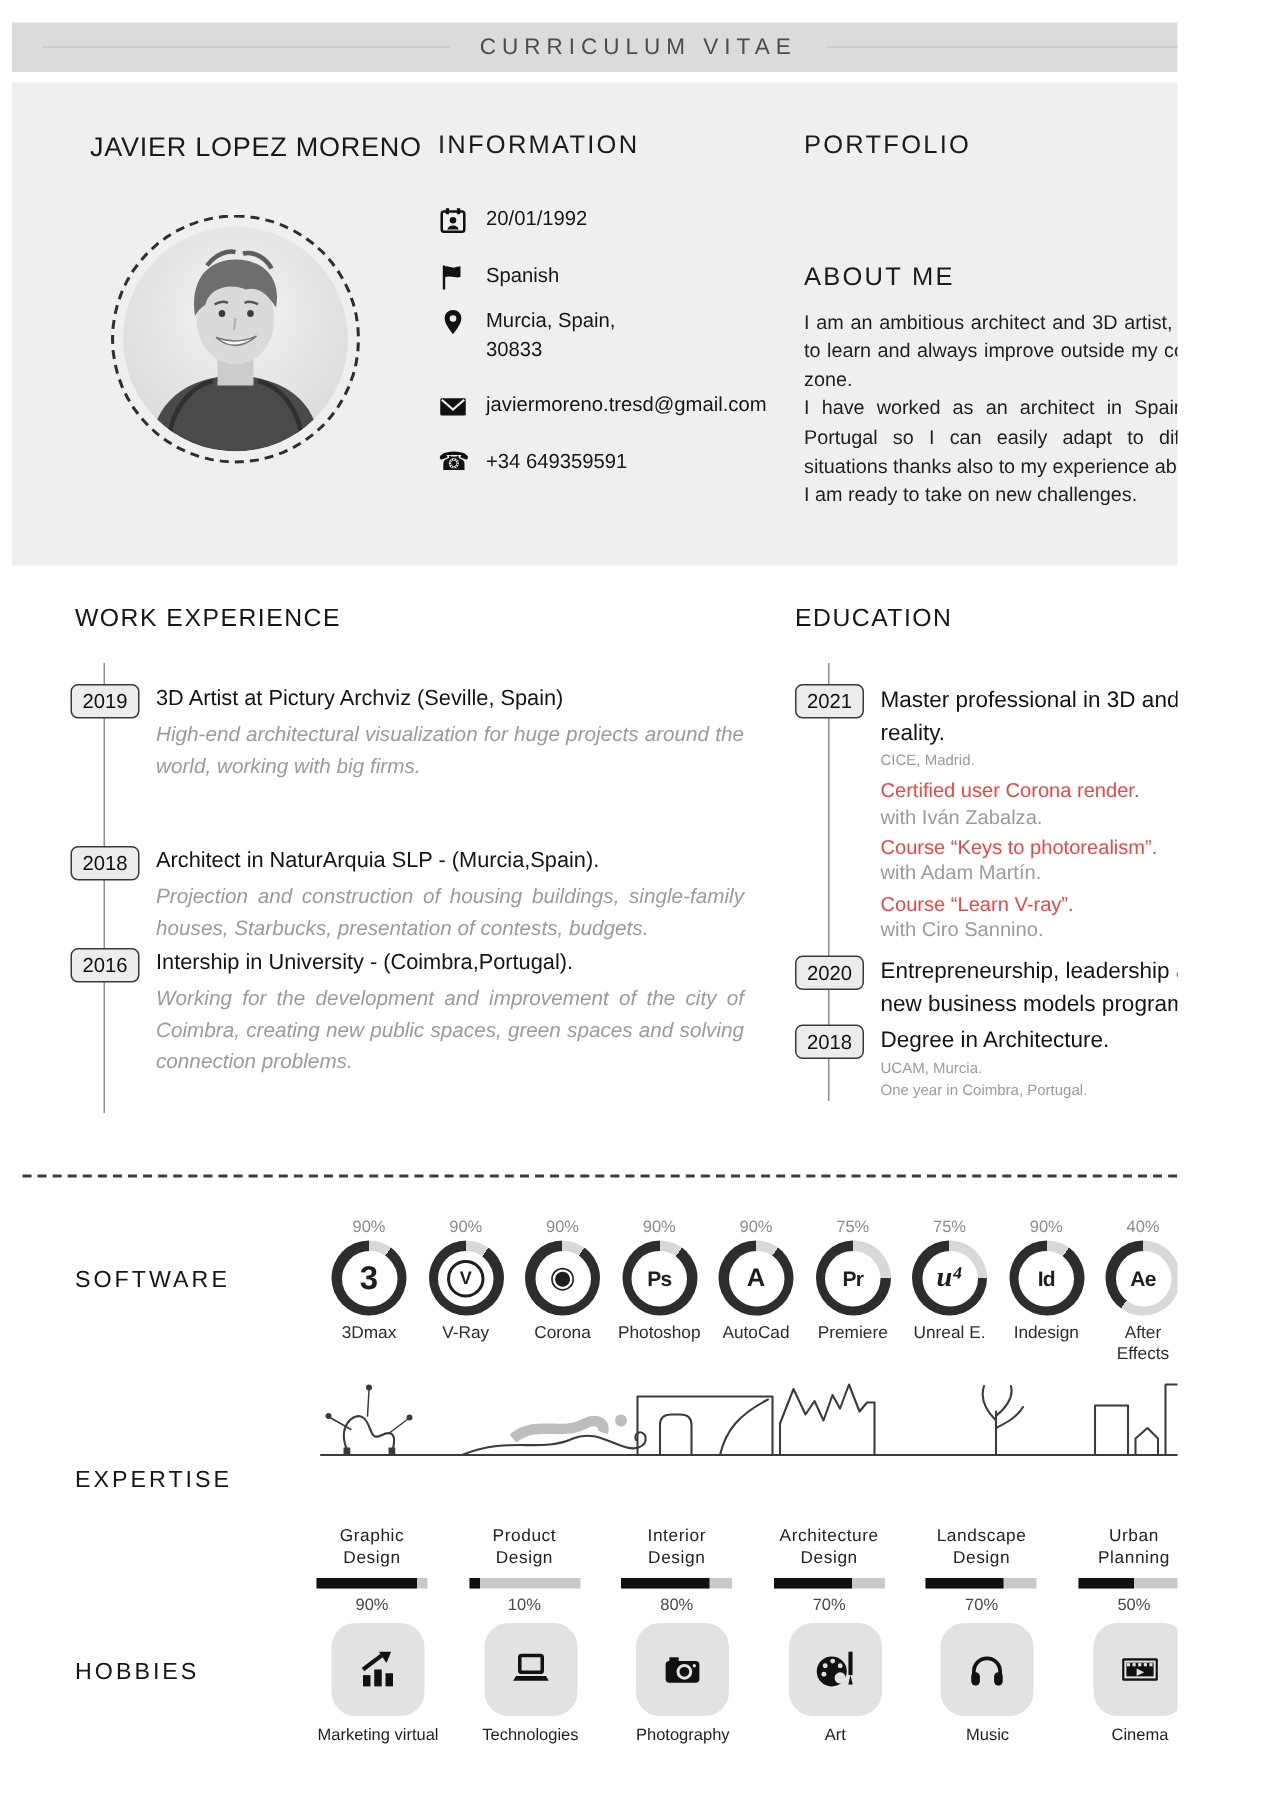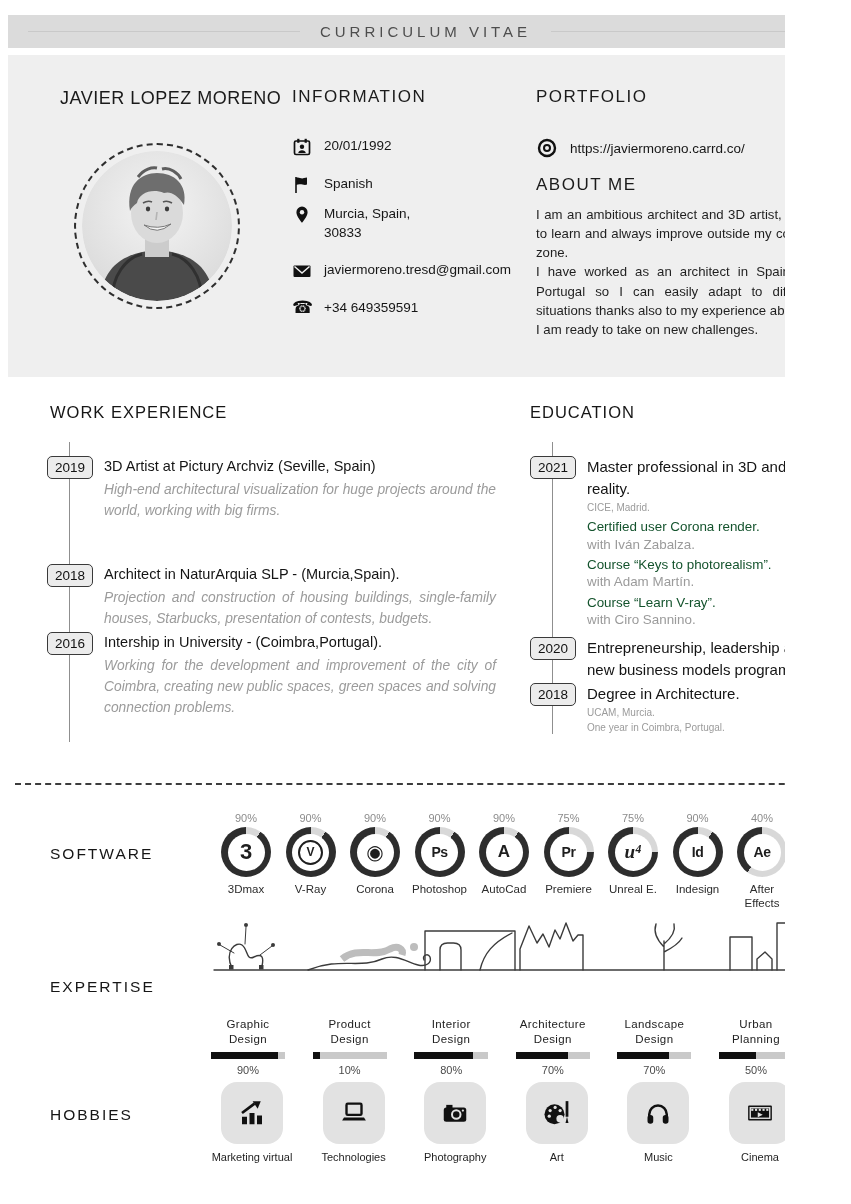--- a/index.html
+++ b/index.html
@@ -40,21 +40,21 @@
   .entry { display:flex; align-items:flex-start; }
   .badge { width:46px; height:23px; border:1.5px solid #3a3a3a; border-radius:5px; background:#ececec;
     font-size:13.5px; color:#111; display:flex; align-items:center; justify-content:center;
     flex:0 0 auto; position:relative; z-index:2; }
   .e-body { margin-left:11px; }
   .e-title { font-size:14.5px; color:#141414; line-height:1.45; }
   .e-desc { font-size:13.8px; color:#9b9b9b; line-height:1.55; text-align:justify; margin-top:2px;font-style:italic; }
   .edu .e-title { font-size:15px; line-height:1.47; }
   .e-sub { font-size:10px; color:#9b9b9b; line-height:1.5; }
   .course { margin-top:3px; }
-  .c-name { font-size:13.4px; color:#14532d; line-height:1.3; }
+  .c-name { font-size:13.4px; color:#ef4444; line-height:1.3; }
   .c-with { font-size:13.4px; color:#9b9b9b; line-height:1.3; }
 
   .divider { position:absolute; left:15px; top:783px; width:820px; border-top:2px dashed #3c3c3c; }
 
   
   .side-label { position:absolute; left:50px; font-size:15.5px; letter-spacing:2px; color:#161616; }
   .sw-row { position:absolute; left:214px; top:812px; width:580px; display:flex; justify-content:space-between; }
   .sw-item { width:64px; display:flex; flex-direction:column; align-items:center; }
   .sw-pct { font-size:11px; color:#8c8c8c; margin-bottom:3px; }
   .ring { width:50px; height:50px; border-radius:50%;
@@ -174,29 +174,20 @@
       <span class="tx">javiermoreno.tresd@gmail.com</span>
     </div>
     <div class="info-row" style="top:244px">
       <span class="ic">☎</span>
       <span class="tx">+34 649359591</span>
     </div>
 
     <div class="port-col">
       <div class="col-h">PORTFOLIO</div>
     </div>
-    <div class="port-row">
-      <span style="display:flex">
-        <svg width="22" height="22" viewBox="0 0 22 22">
-            <circle cx="11" cy="11" r="8" fill="none" stroke="#111" stroke-width="2.4"></circle>
-            <circle cx="11" cy="11" r="3" fill="none" stroke="#111" stroke-width="2"></circle>
-          </svg>
-      </span>
-      <a class="tx" href="#" style="color:#161616">https://javiermoreno.carrd.co/</a>
-    </div>
     <div class="about-h col-h">ABOUT ME</div>
     <div class="about-tx">I am an ambitious architect and 3D artist, eager to learn and always improve outside my comfort zone.
 I have worked as an architect in Spain and Portugal so I can easily adapt to different situations thanks also to my experience abroad.
 I am ready to take on new challenges.</div>
   </div>
 
   <div class="sec-h" style="left:50px; top:403px">WORK EXPERIENCE</div>
   <div class="tl-col" style="left:47px; top:456px; width:450px">
     <div class="tl-line" style="left:22px; top:-14px; height:300px"></div>
     <div class="entry" style="margin-bottom:42px">

